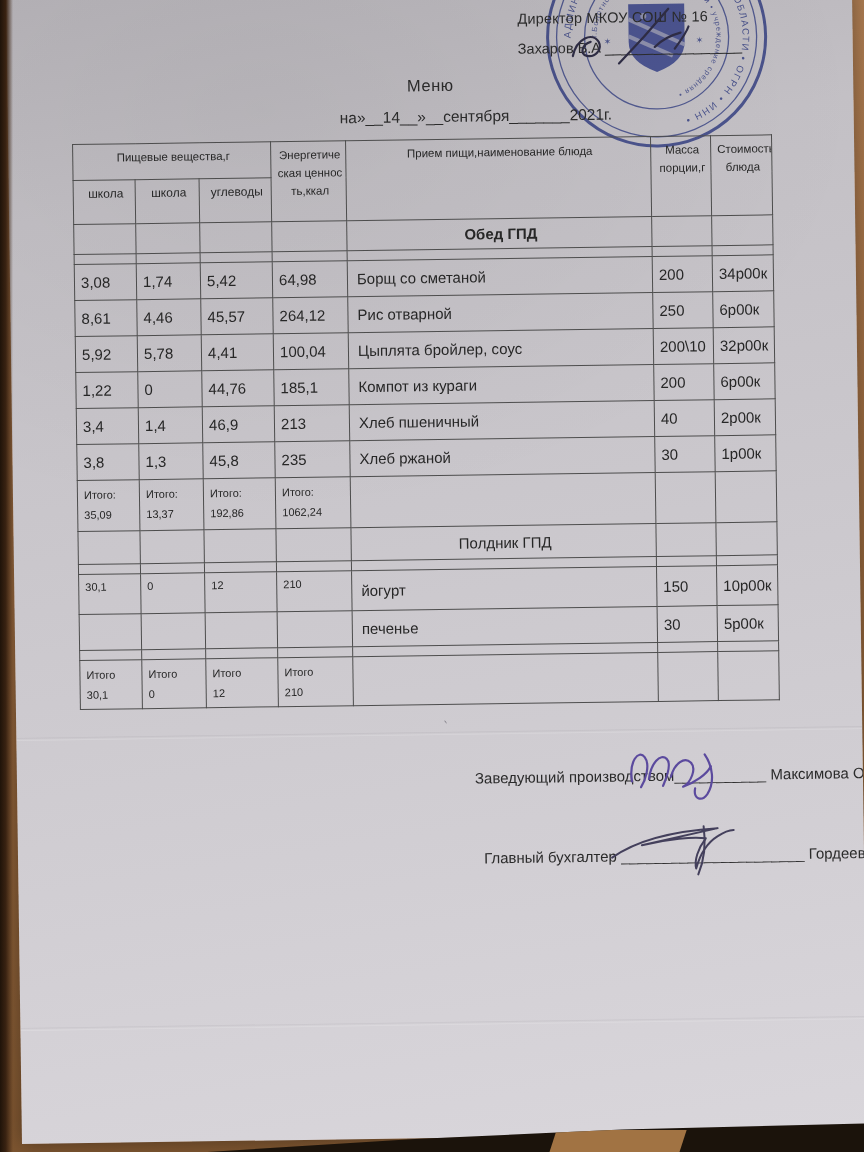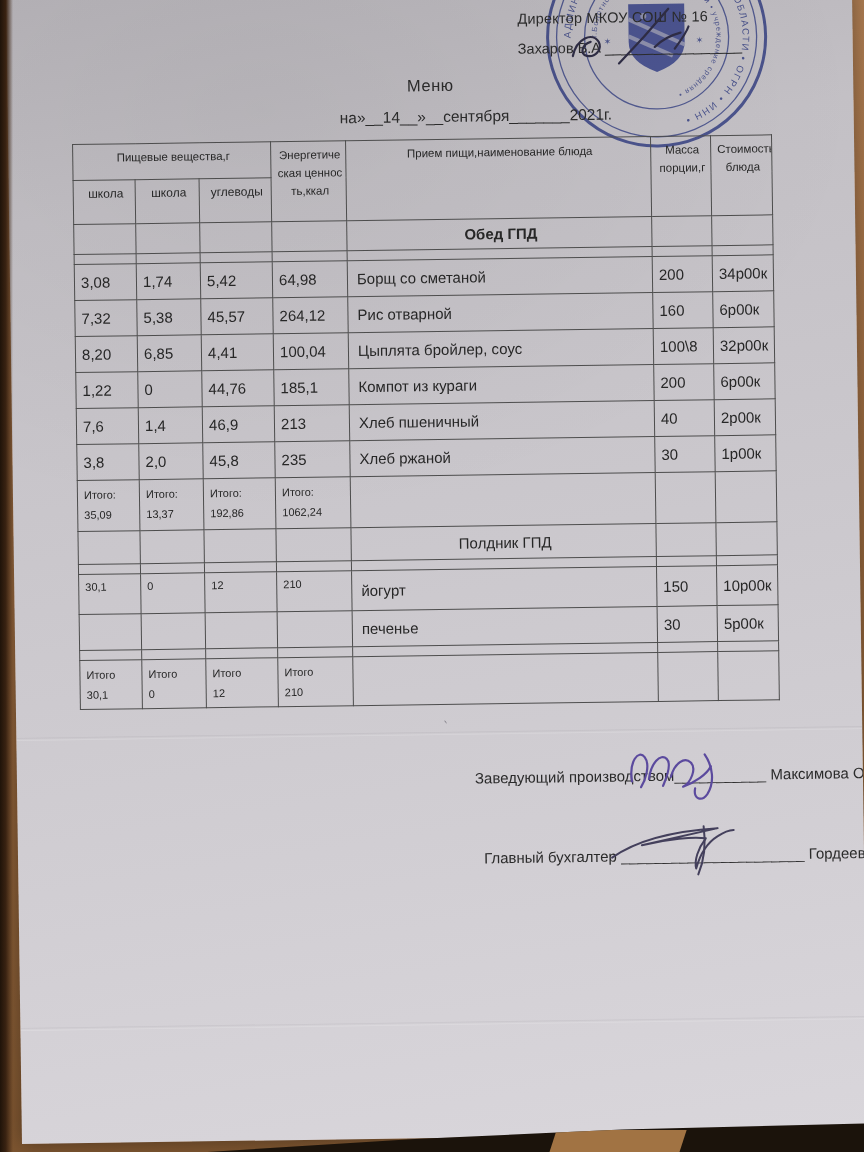--- a/index.html
+++ b/index.html
@@ -135,58 +135,58 @@
     <tr class="d">
       <td class="num">3,08</td>
       <td class="num">1,74</td>
       <td class="num">5,42</td>
       <td class="num">64,98</td>
       <td class="dish">Борщ со сметаной</td>
       <td class="mass">200</td>
       <td class="price">34р00к</td>
     </tr>
     <tr class="d">
-      <td class="num">7,32</td>
-      <td class="num">5,38</td>
+      <td class="num">8,61</td>
+      <td class="num">4,46</td>
       <td class="num">45,57</td>
       <td class="num">264,12</td>
       <td class="dish">Рис отварной</td>
-      <td class="mass">160</td>
+      <td class="mass">250</td>
       <td class="price">6р00к</td>
     </tr>
     <tr class="d">
-      <td class="num">8,20</td>
-      <td class="num">6,85</td>
+      <td class="num">5,92</td>
+      <td class="num">5,78</td>
       <td class="num">4,41</td>
       <td class="num">100,04</td>
       <td class="dish">Цыплята бройлер, соус</td>
-      <td class="mass">100\8</td>
+      <td class="mass">200\10</td>
       <td class="price">32р00к</td>
     </tr>
     <tr class="d">
       <td class="num">1,22</td>
       <td class="num">0</td>
       <td class="num">44,76</td>
       <td class="num">185,1</td>
       <td class="dish">Компот из кураги</td>
       <td class="mass">200</td>
       <td class="price">6р00к</td>
     </tr>
     <tr class="d">
-      <td class="num">7,6</td>
+      <td class="num">3,4</td>
       <td class="num">1,4</td>
       <td class="num">46,9</td>
       <td class="num">213</td>
       <td class="dish">Хлеб пшеничный</td>
       <td class="mass">40</td>
       <td class="price">2р00к</td>
     </tr>
     <tr class="d">
       <td class="num">3,8</td>
-      <td class="num">2,0</td>
+      <td class="num">1,3</td>
       <td class="num">45,8</td>
       <td class="num">235</td>
       <td class="dish">Хлеб ржаной</td>
       <td class="mass">30</td>
       <td class="price">1р00к</td>
     </tr>
 
     <tr class="t1">
       <td class="tot">
         <div>Итого:</div>

